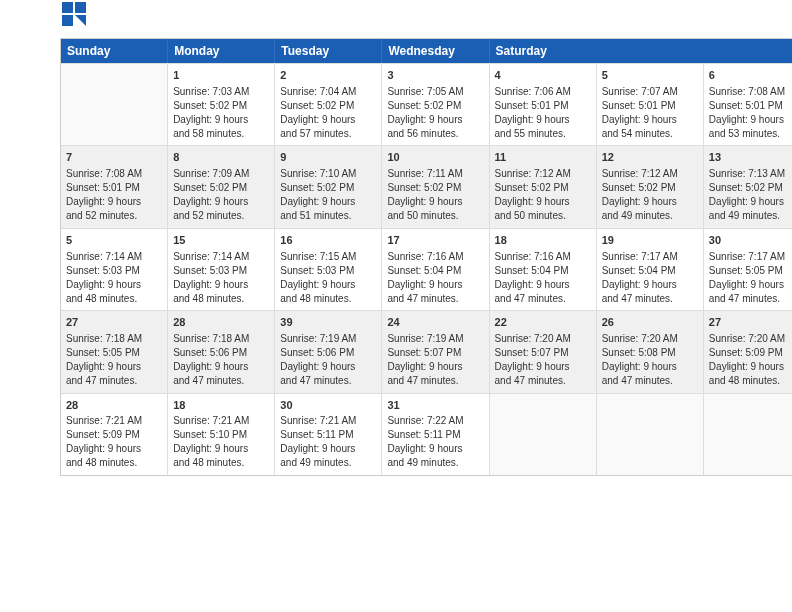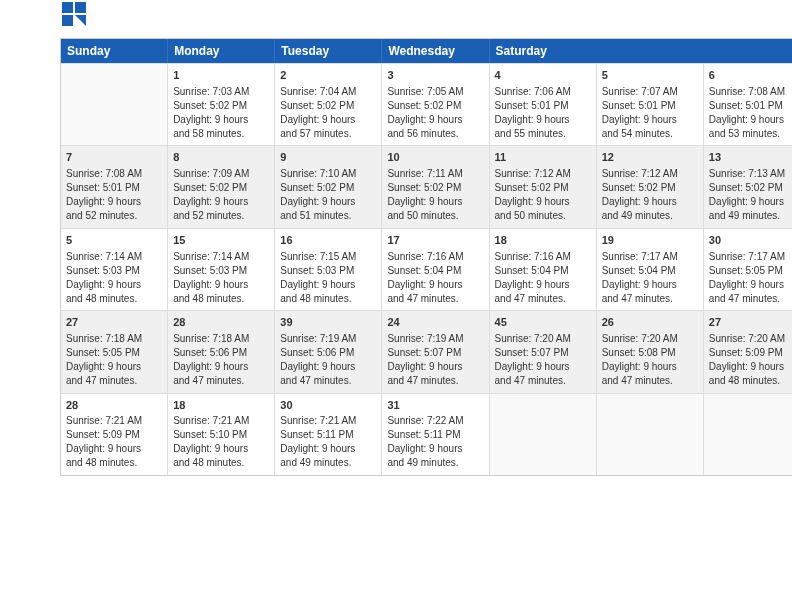--- a/index.html
+++ b/index.html
@@ -233,21 +233,21 @@
           </div>
           <div class="cal-cell shaded">
             <span class="day-num">39</span>
             <div class="cell-text">Sunrise: 7:19 AM<br>Sunset: 5:06 PM<br>Daylight: 9 hours<br>and 47 minutes.</div>
           </div>
           <div class="cal-cell shaded">
             <span class="day-num">24</span>
             <div class="cell-text">Sunrise: 7:19 AM<br>Sunset: 5:07 PM<br>Daylight: 9 hours<br>and 47 minutes.</div>
           </div>
           <div class="cal-cell shaded">
-            <span class="day-num">45</span>
+            <span class="day-num">22</span>
             <div class="cell-text">Sunrise: 7:20 AM<br>Sunset: 5:07 PM<br>Daylight: 9 hours<br>and 47 minutes.</div>
           </div>
           <div class="cal-cell shaded">
             <span class="day-num">26</span>
             <div class="cell-text">Sunrise: 7:20 AM<br>Sunset: 5:08 PM<br>Daylight: 9 hours<br>and 47 minutes.</div>
           </div>
           <div class="cal-cell shaded">
             <span class="day-num">27</span>
             <div class="cell-text">Sunrise: 7:20 AM<br>Sunset: 5:09 PM<br>Daylight: 9 hours<br>and 48 minutes.</div>
           </div>

